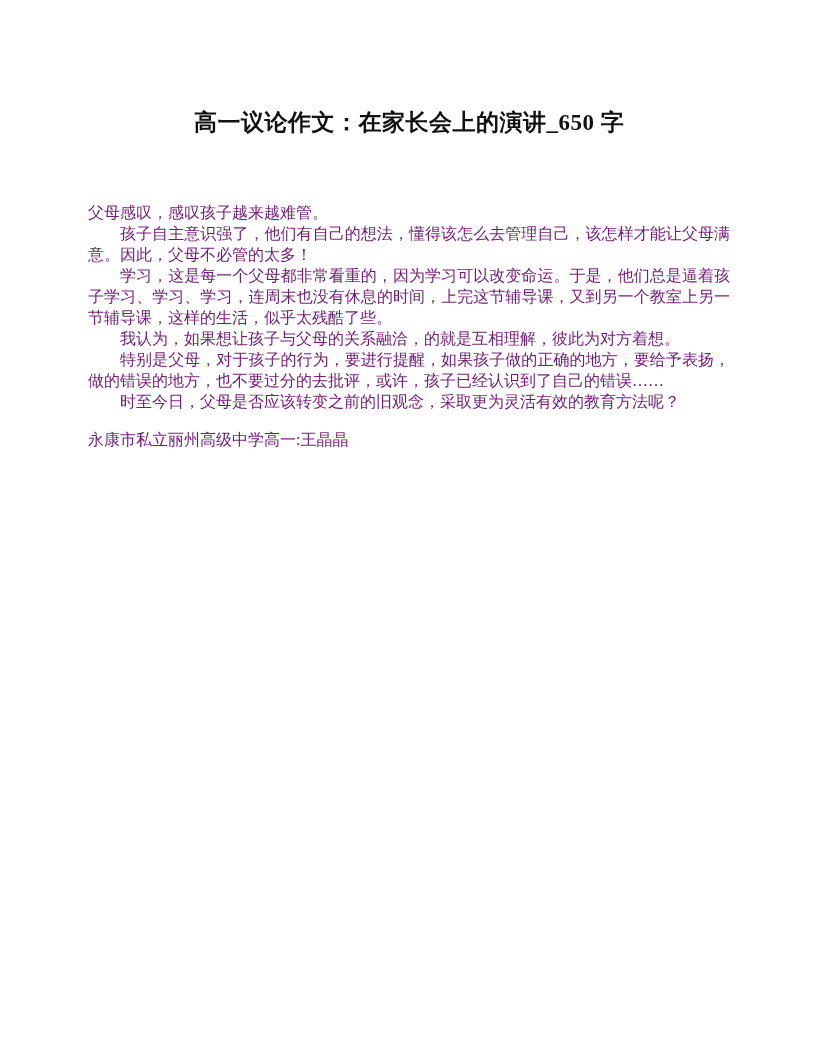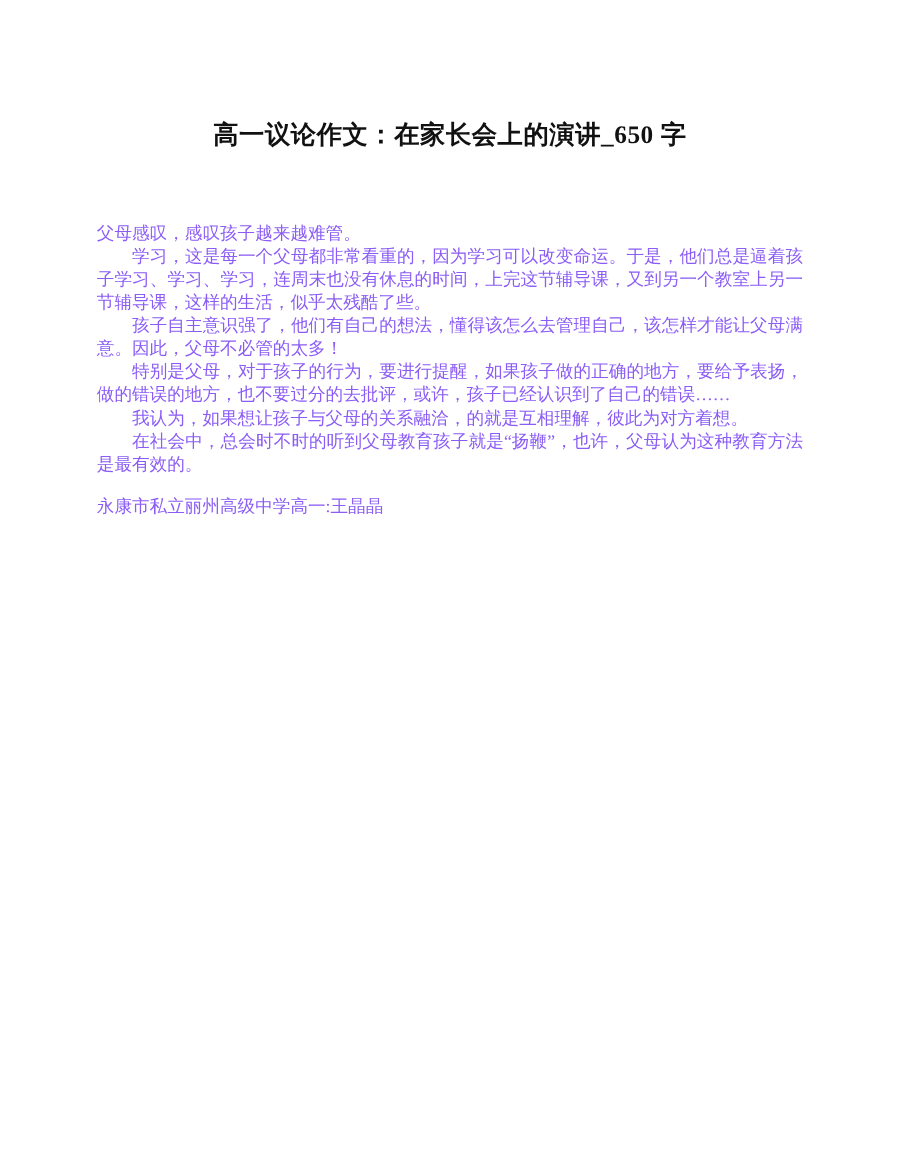--- a/index.html
+++ b/index.html
@@ -24,40 +24,40 @@
     line-height: 32px;
     font-weight: bold;
     text-align: center;
     color: #111111;
     letter-spacing: 0.5px;
   }
   .content p {
     margin: 0;
     font-size: 16px;
     line-height: 21px;
-    color: #8b5cf6;
+    color: #701a75;
     text-align: justify;
     text-indent: 2em;
   }
   .content p.noindent {
     text-indent: 0;
   }
   .signature {
     margin-top: 17px !important;
     text-align: center;
   }
 </style>
 </head>
 <body>
 
 <div class="page">
   <h1 class="doc-title">高一议论作文：在家长会上的演讲_650 字</h1>
 
   <div class="content">
     <p class="noindent">父母感叹，感叹孩子越来越难管。</p>
+    <p>孩子自主意识强了，他们有自己的想法，懂得该怎么去管理自己，该怎样才能让父母满意。因此，父母不必管的太多！</p>
     <p>学习，这是每一个父母都非常看重的，因为学习可以改变命运。于是，他们总是逼着孩子学习、学习、学习，连周末也没有休息的时间，上完这节辅导课，又到另一个教室上另一节辅导课，这样的生活，似乎太残酷了些。</p>
-    <p>孩子自主意识强了，他们有自己的想法，懂得该怎么去管理自己，该怎样才能让父母满意。因此，父母不必管的太多！</p>
+    <p>我认为，如果想让孩子与父母的关系融洽，的就是互相理解，彼此为对方着想。</p>
     <p>特别是父母，对于孩子的行为，要进行提醒，如果孩子做的正确的地方，要给予表扬，做的错误的地方，也不要过分的去批评，或许，孩子已经认识到了自己的错误……</p>
-    <p>我认为，如果想让孩子与父母的关系融洽，的就是互相理解，彼此为对方着想。</p>
-    <p>在社会中，总会时不时的听到父母教育孩子就是“扬鞭”，也许，父母认为这种教育方法是最有效的。</p>
+    <p>时至今日，父母是否应该转变之前的旧观念，采取更为灵活有效的教育方法呢？</p>
     <p class="noindent signature">永康市私立丽州高级中学高一:王晶晶</p>
   </div>
 </div>
 
 </body></html>

